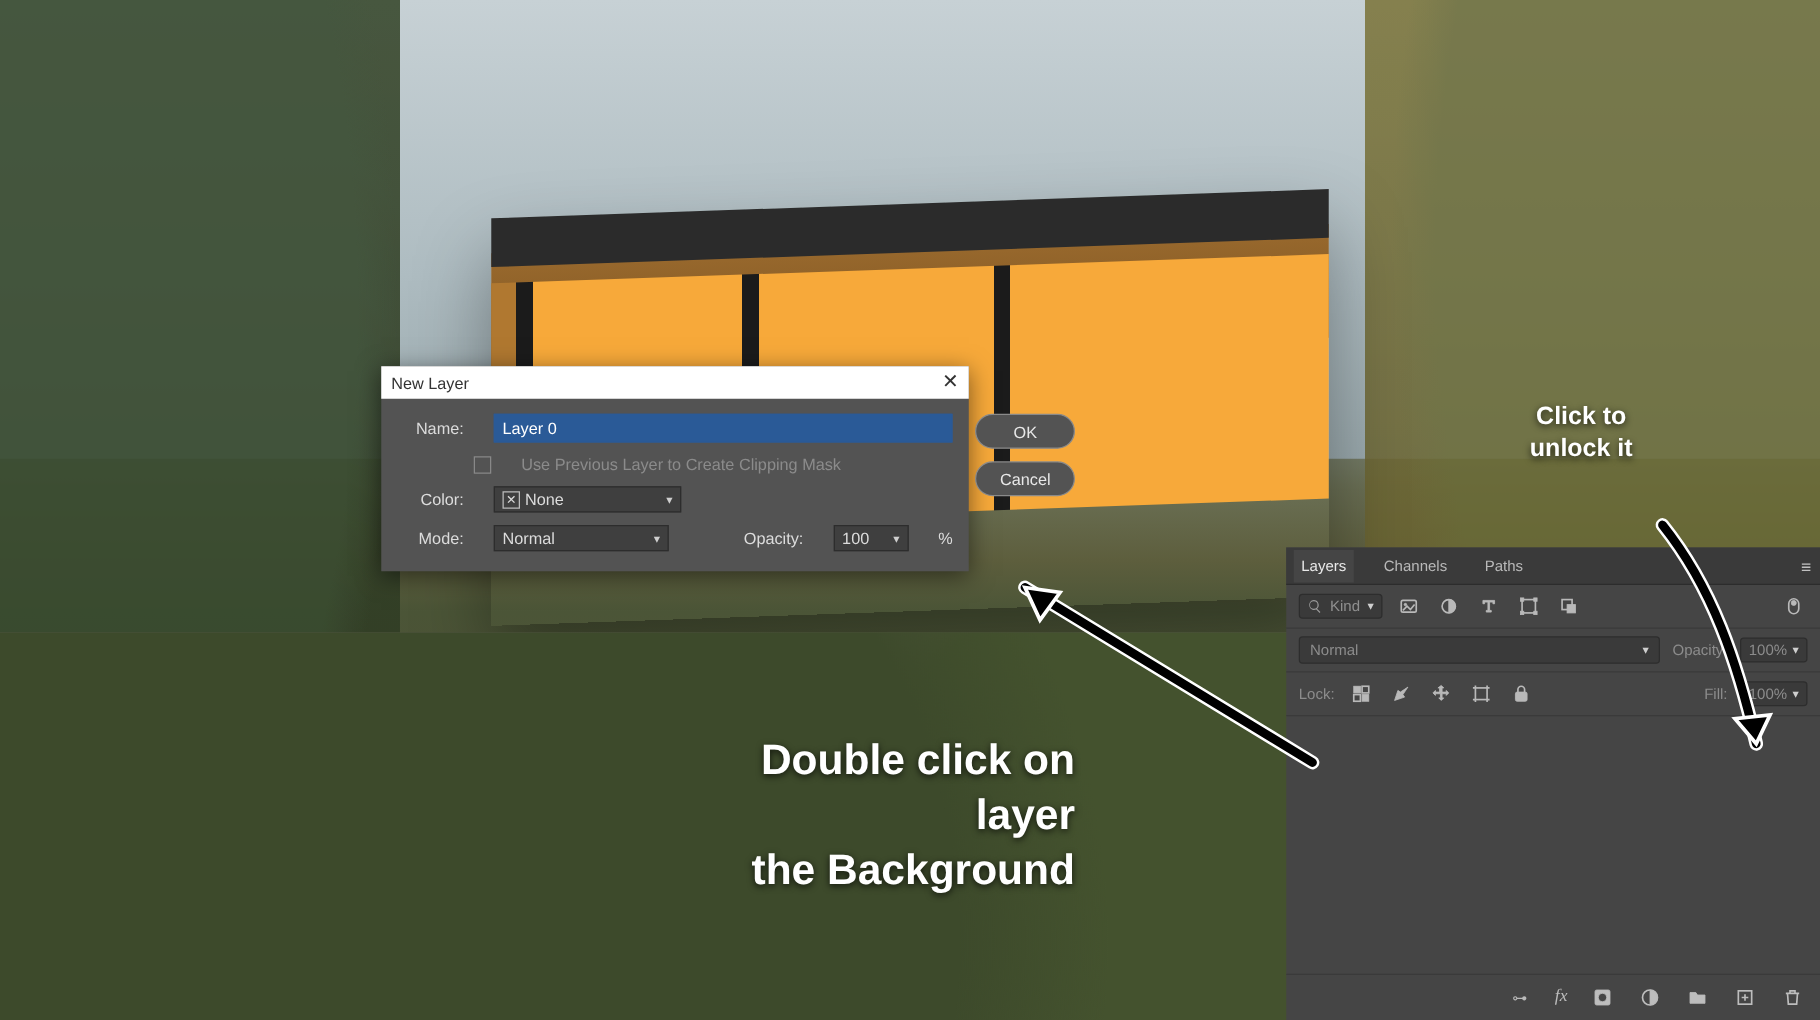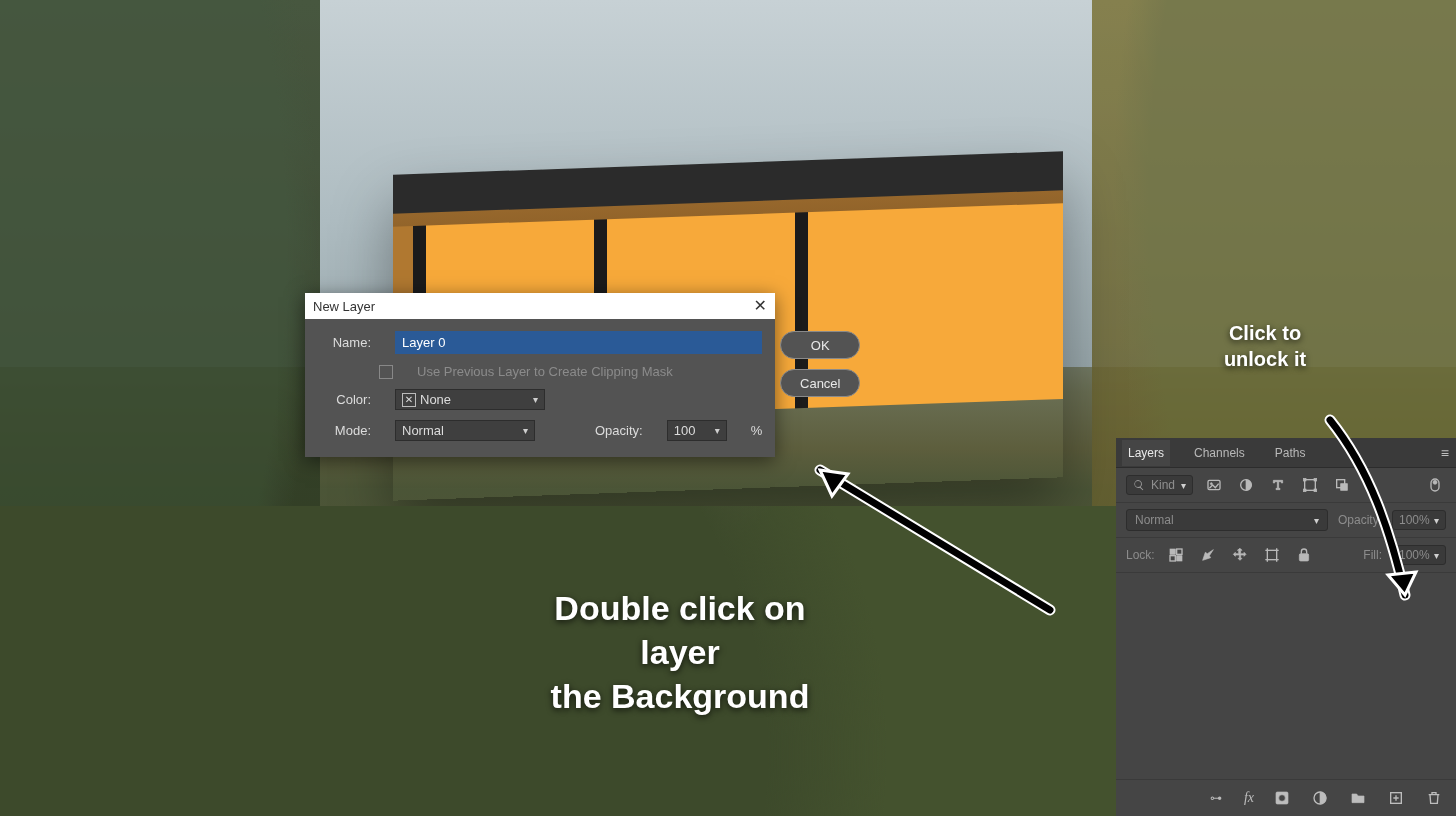--- a/index.html
+++ b/index.html
@@ -80,21 +80,21 @@
   .btn {
     display:flex; align-items:center; justify-content:center;
     height:28px; border:1px solid #8a8a8a; border-radius:14px;
     background:#535353; color:#e8e8e8; cursor:pointer; font-size:13px;
   }
   .btn + .btn { margin-top:10px; }
   .pct{color:#dcdcdc;}
 
   
   .layers-panel {
-    position:absolute; right:0; bottom:0; width:340px; height:378px;
+    position:absolute; right:0; bottom:0; width:427px; height:378px;
     background:#454545; color:#c9c9c9; font-size:12px;
     display:flex; flex-direction:column;
   }
   .panel-tabs{display:flex;align-items:center;height:30px;background:#3a3a3a;
               border-bottom:1px solid #2c2c2c;padding:0 6px;gap:18px;}
   .panel-tab{padding:6px 6px;color:#b9b9b9;cursor:pointer;}
   .panel-tab.active{background:#454545;color:#e9e9e9;}
   .panel-menu{margin-left:auto;color:#c0c0c0;font-size:14px;cursor:pointer;letter-spacing:1px;}
   .filter-row,.blend-row,.lock-row{display:flex;align-items:center;gap:10px;
     padding:6px 10px;border-bottom:1px solid #3a3a3a;color:#8f8f8f;}
@@ -347,21 +347,21 @@
   <path class="outline" d="M250 160 L20 20"></path>
   <path d="M250 160 L20 20"></path>
   <polygon points="20,20 48,24 32,46"></polygon>
 </svg>
 <svg class="arrow" style="left:1310px; top:410px;" width="120" height="210">
   <path class="outline" d="M20 10 C60 60 80 120 95 185"></path>
   <path d="M20 10 C60 60 80 120 95 185"></path>
   <polygon points="95,185 78,165 106,162"></polygon>
 </svg>
 
-<div class="annot" style="left:500px; top:586px; width:360px;">
+<div class="annot" style="left:500px; top:586px; width:360px;text-align:right;">
   <div>Double click on</div>
   <div>layer</div>
   <div>the Background</div>
 </div>
 <div class="annot small" style="left:1160px; top:320px; width:210px;">
   <div>Click to</div>
   <div>unlock it</div>
 </div>
 
 </body></html>

